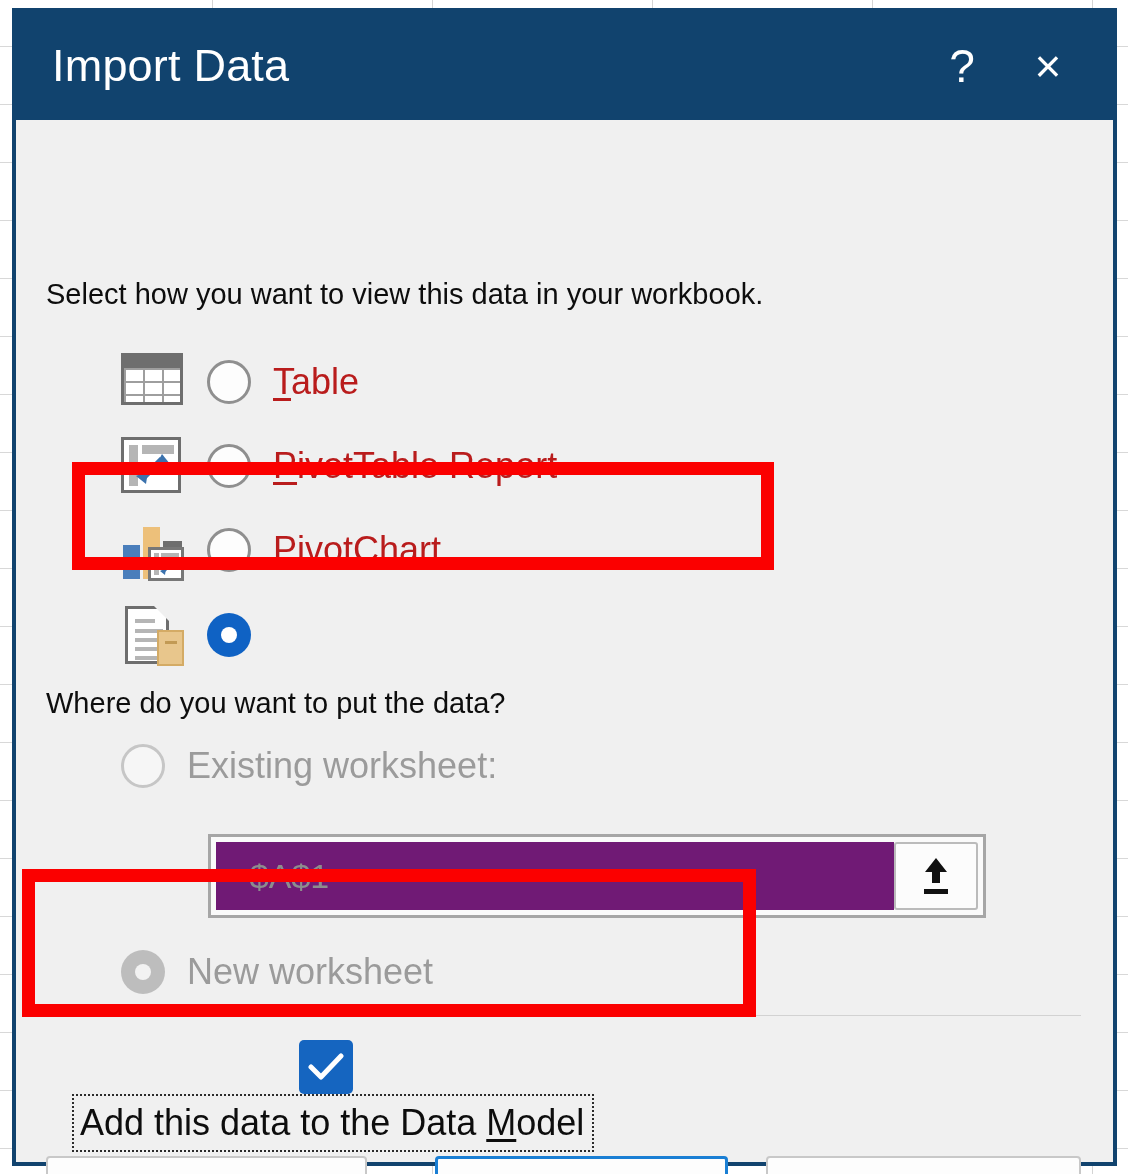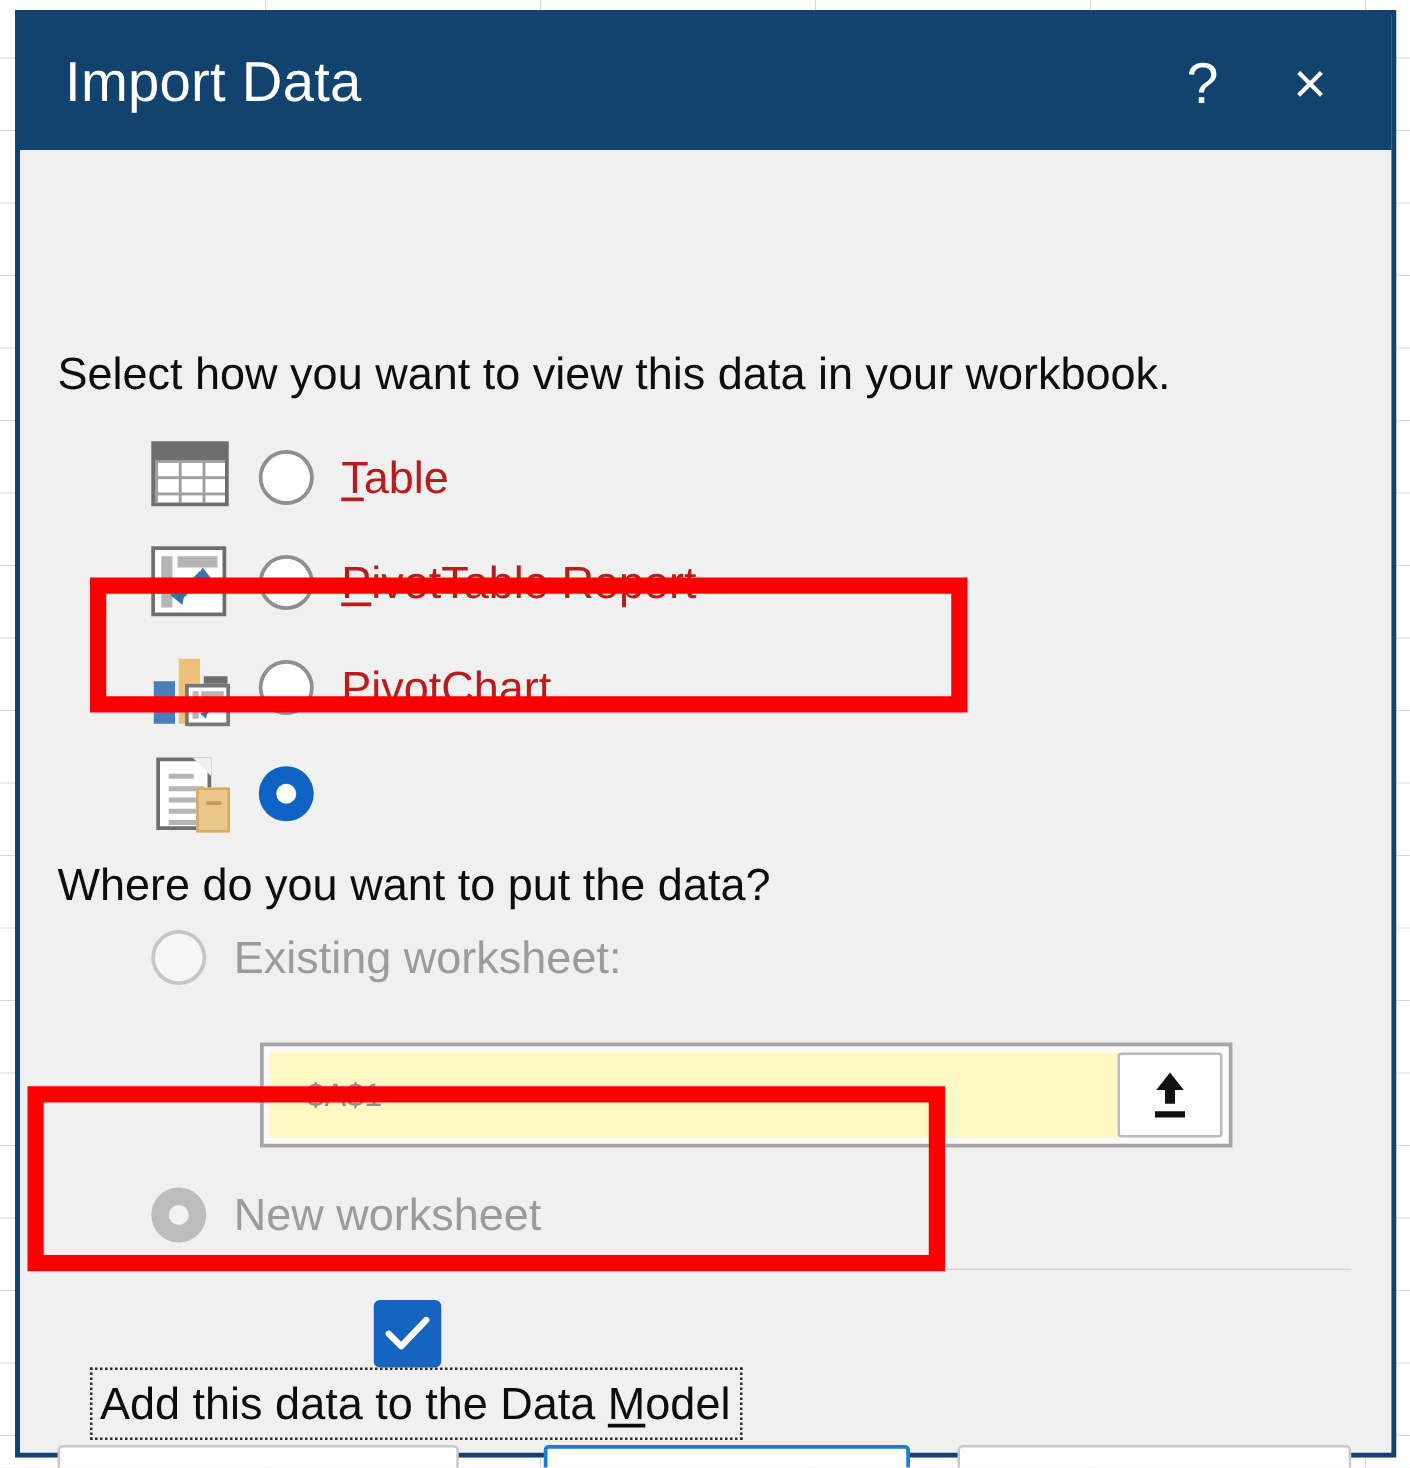--- a/index.html
+++ b/index.html
@@ -72,21 +72,21 @@
   #dialog-body {
     flex: 1;
     position: relative;
     background: #f0f0f0;
     padding: 0 28px;
     box-sizing: border-box;
   }
 
   
   .prompt {
-    font-size: 36px;
+    font-size: 29px;
     color: #0d0d0d;
     white-space: nowrap;
   }
   #prompt-view   { position: absolute; left: 30px;  top: 158px; }
   #prompt-put    { position: absolute; left: 30px;  top: 567px; }
 
   
   .opt-row {
     position: absolute;
     display: flex;
@@ -242,25 +242,25 @@
     width: 778px; height: 84px;
     border: 3px solid #a6a6a6;
     background: #fafafa;
     box-sizing: border-box;
     display: flex;
     align-items: stretch;
     padding: 5px;
   }
   #ref-input {
     flex: 1;
-    background: #fef9c3;
+    background: #701a75;
     border: none;
     outline: none;
     font-family: "Liberation Sans", sans-serif;
-    font-size: 26px;
+    font-size: 34px;
     color: #8d8d8d;
     padding-left: 14px;
   }
   #ref-picker {
     width: 84px;
     background: #fcfcfc;
     border: 2px solid #bbb;
     border-radius: 3px;
     box-sizing: border-box;
     display: flex;

